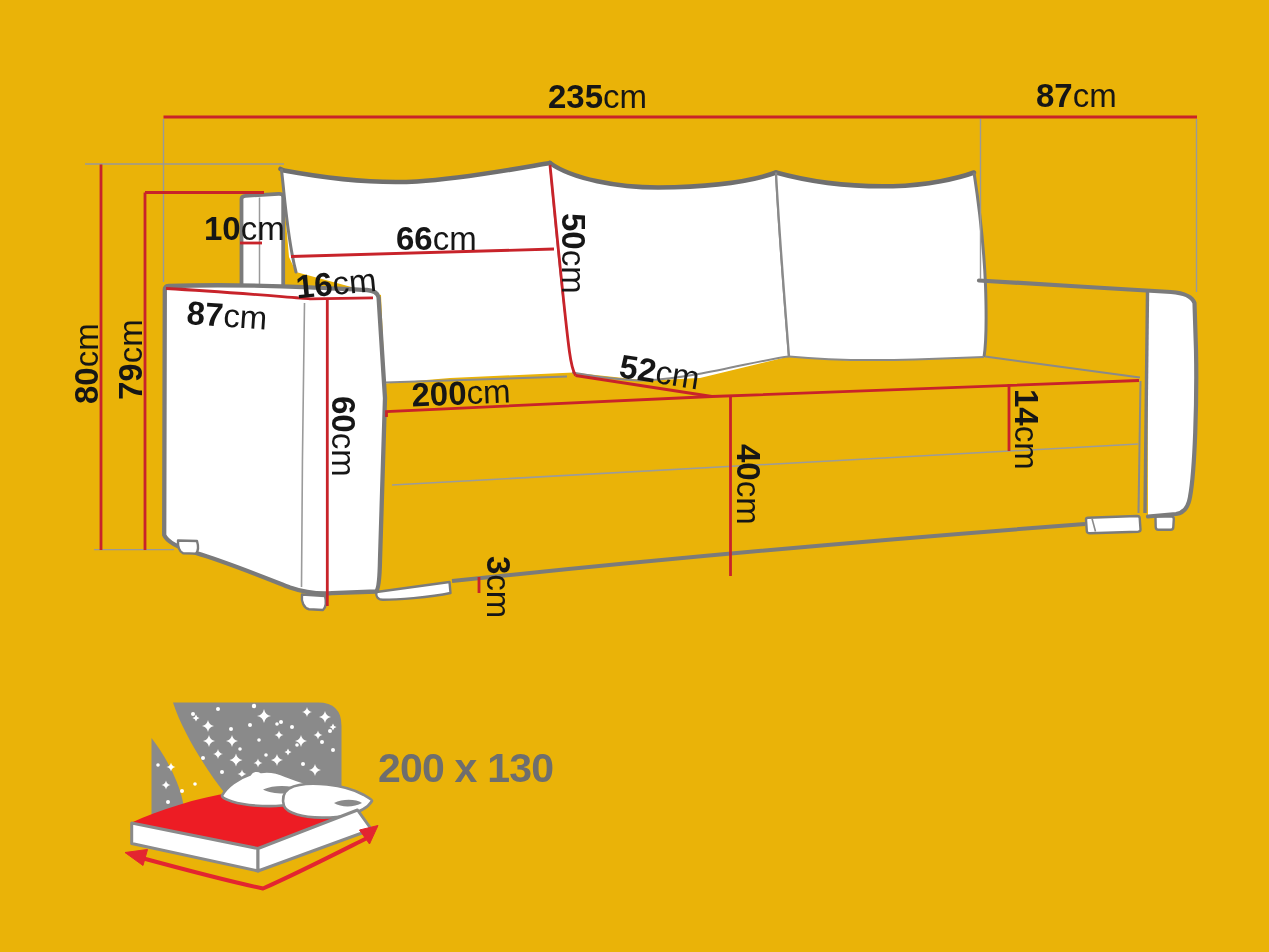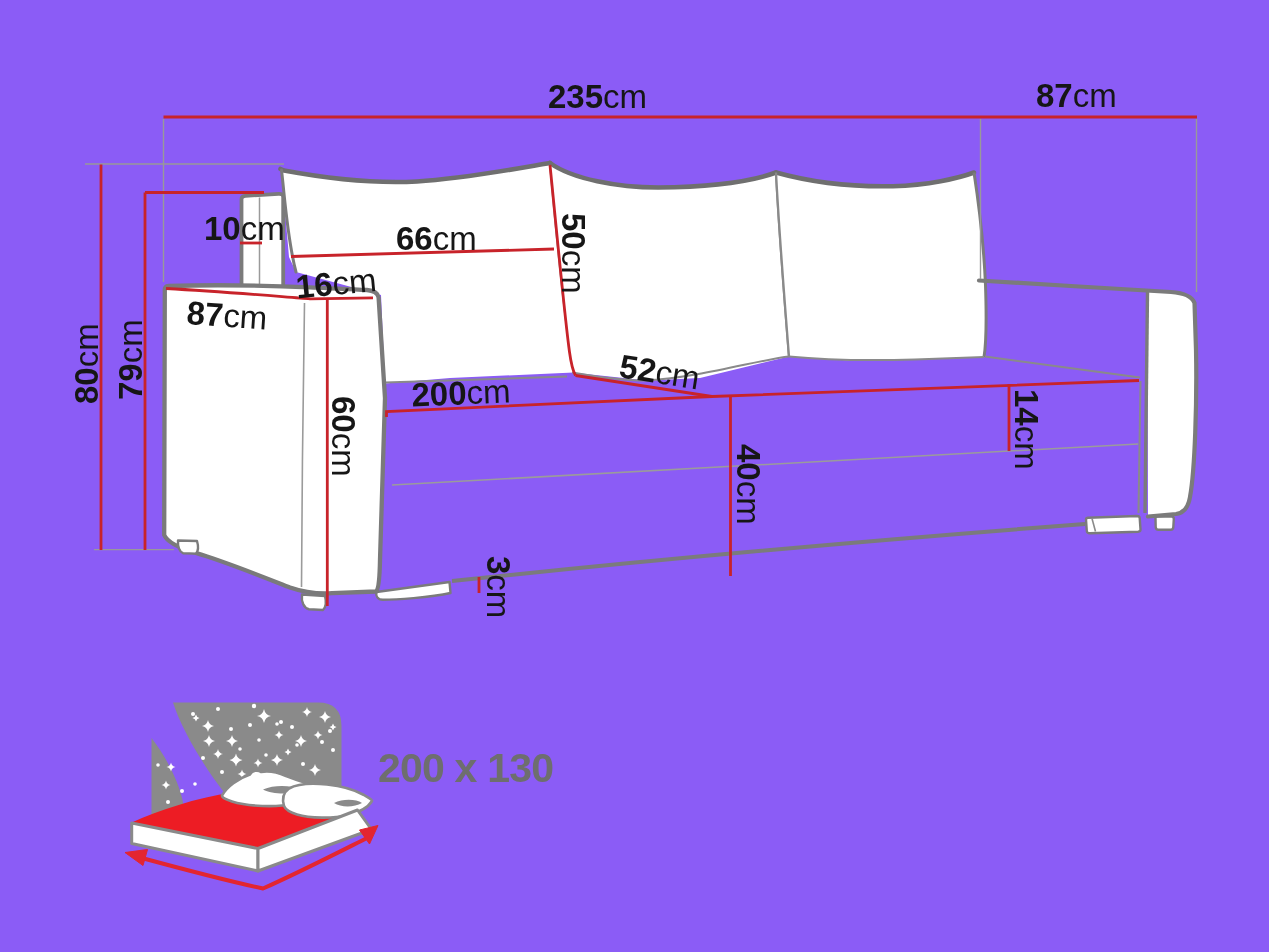--- a/index.html
+++ b/index.html
@@ -1,16 +1,16 @@
 <!DOCTYPE html>
 <html><head>
 <meta charset="utf-8">
 <style>
   html,body{margin:0;padding:0;background:#ffffff;}
-  .page{position:relative;width:1269px;height:952px;background:#8b5cf6;overflow:hidden;}
+  .page{position:relative;width:1269px;height:952px;background:#eab308;overflow:hidden;}
   svg{position:absolute;left:0;top:0;}
   text{font-family:"Liberation Sans",sans-serif;fill:#161616;}
 </style>
 </head>
 <body>
 <div class="page">
 <svg width="1269" height="952" viewBox="0 0 1269 952">
 
 <g>
 <path d="M241.5,199 Q241.5,196 245.5,195.8 L278.5,193.8 Q283.2,193.5 283.2,197.5 L283.2,292 L241.5,292 Z" fill="#ffffff"></path>

